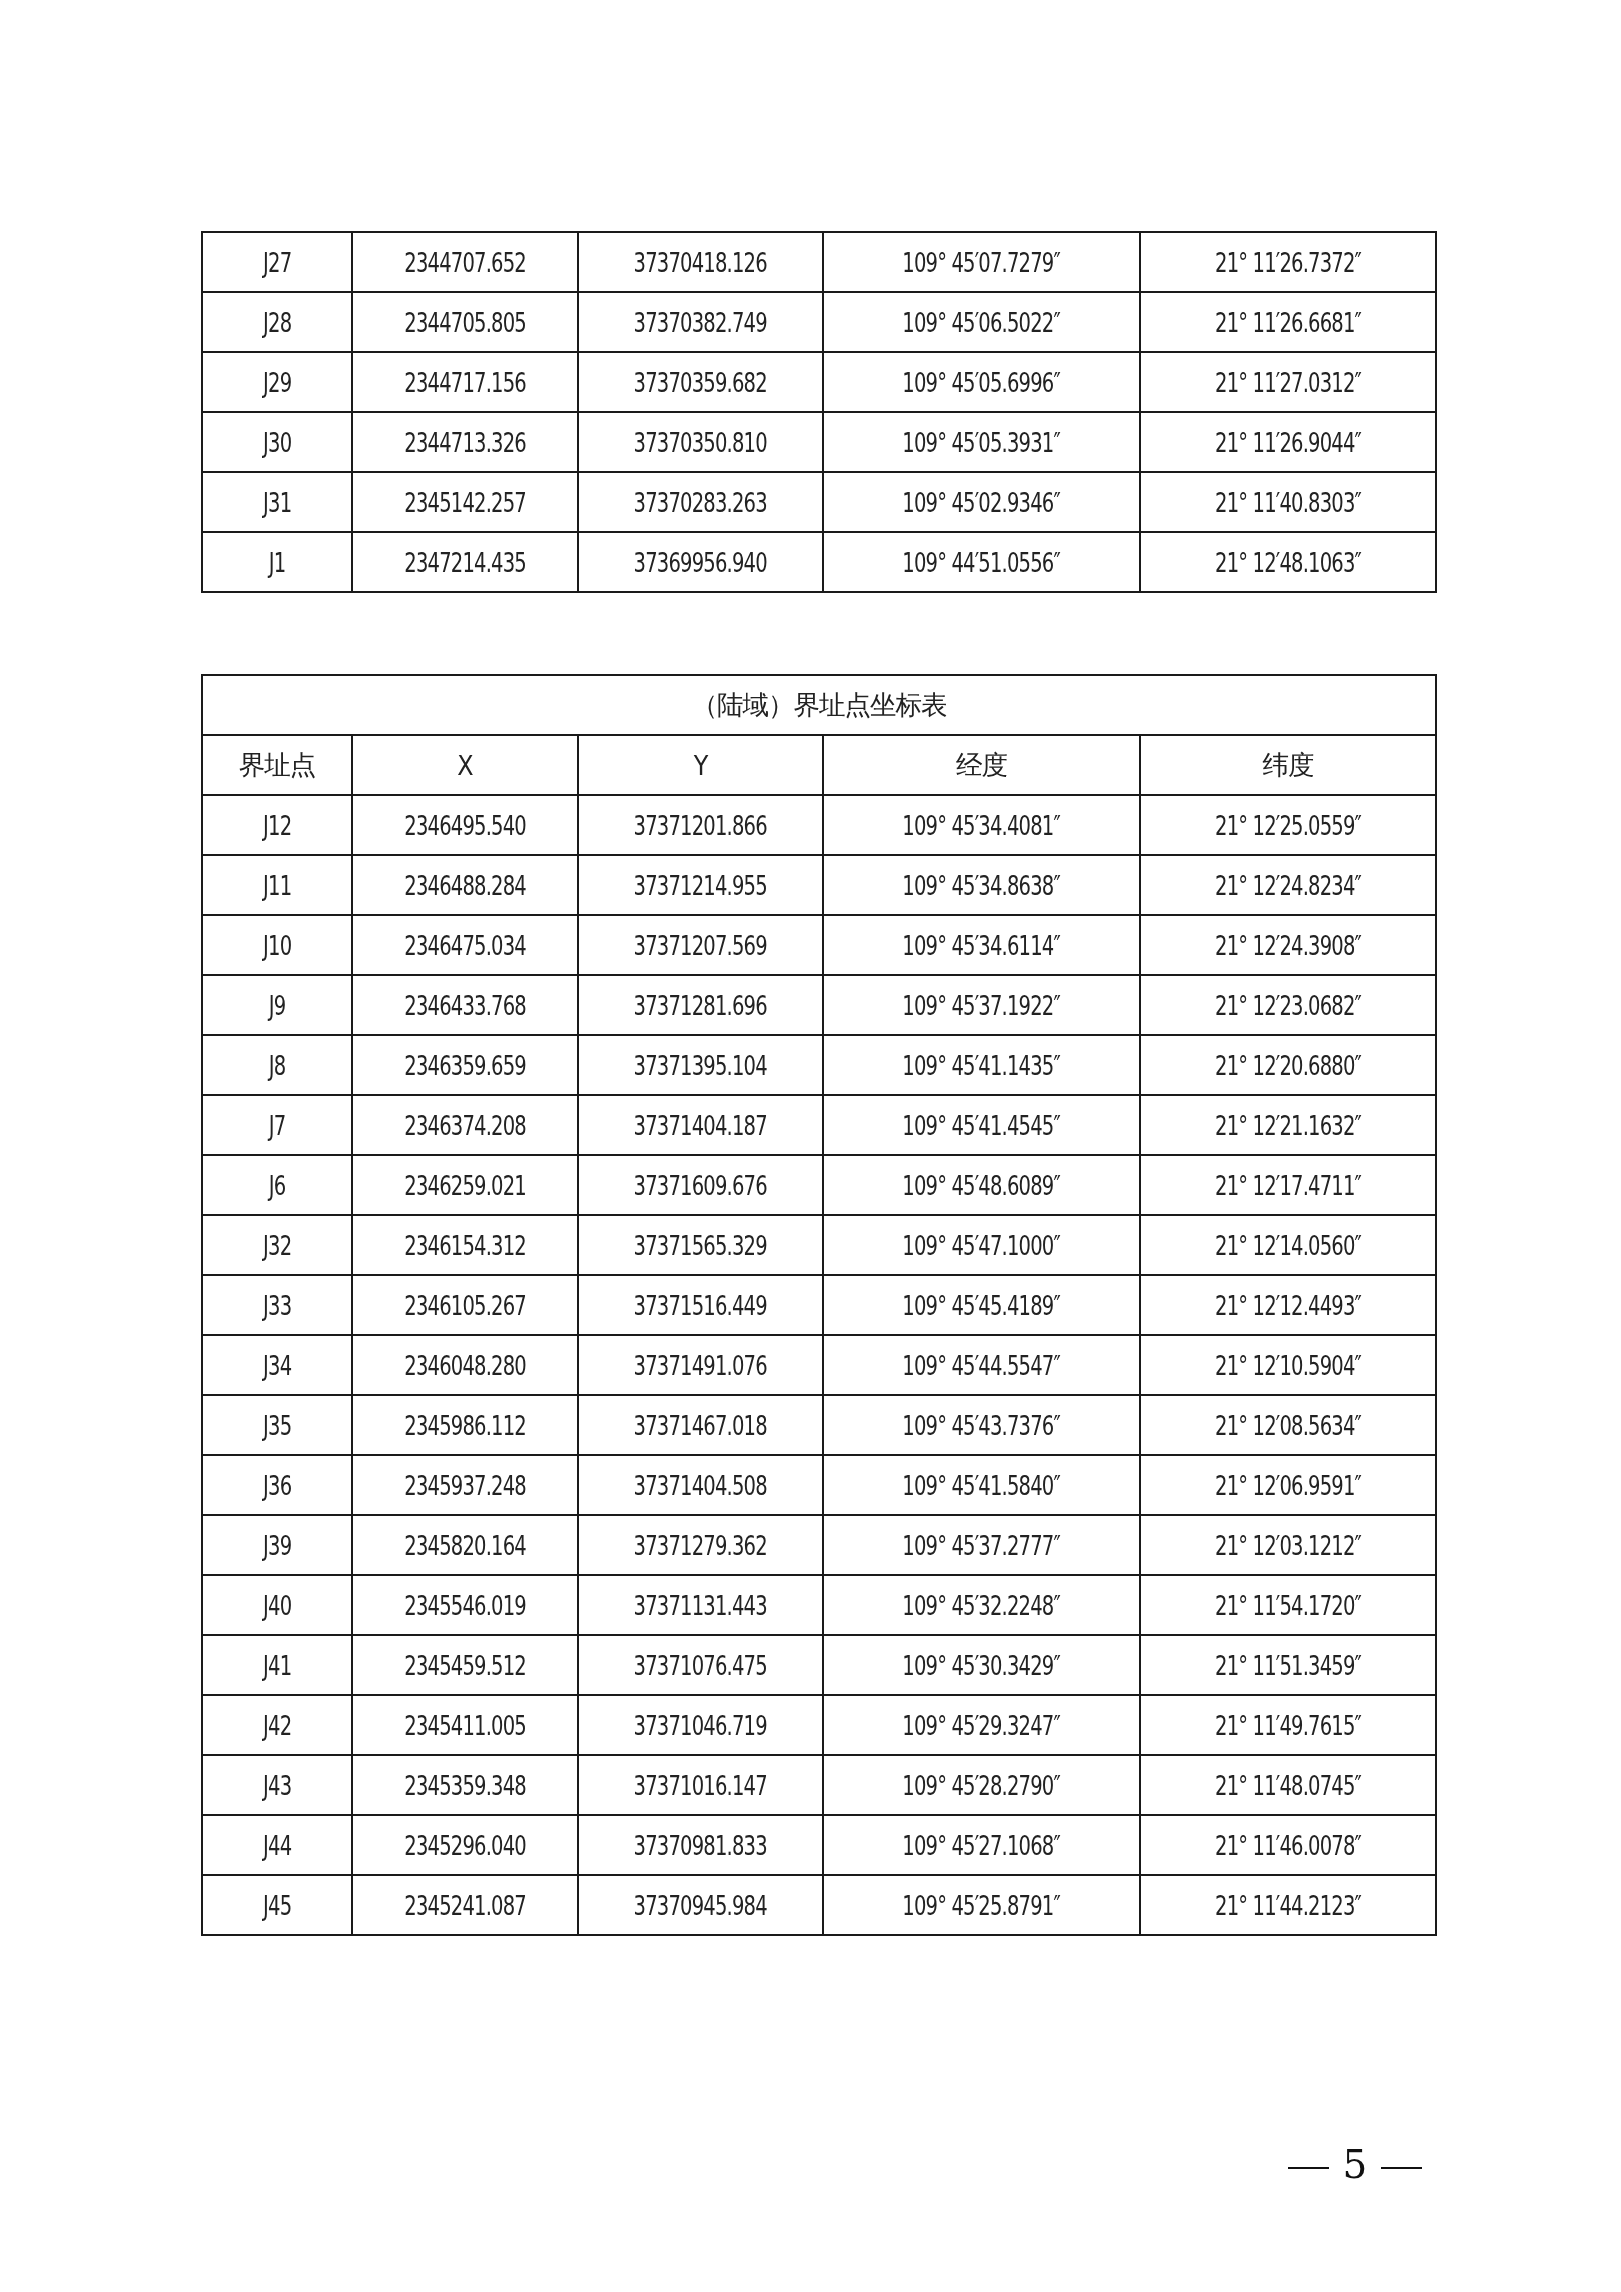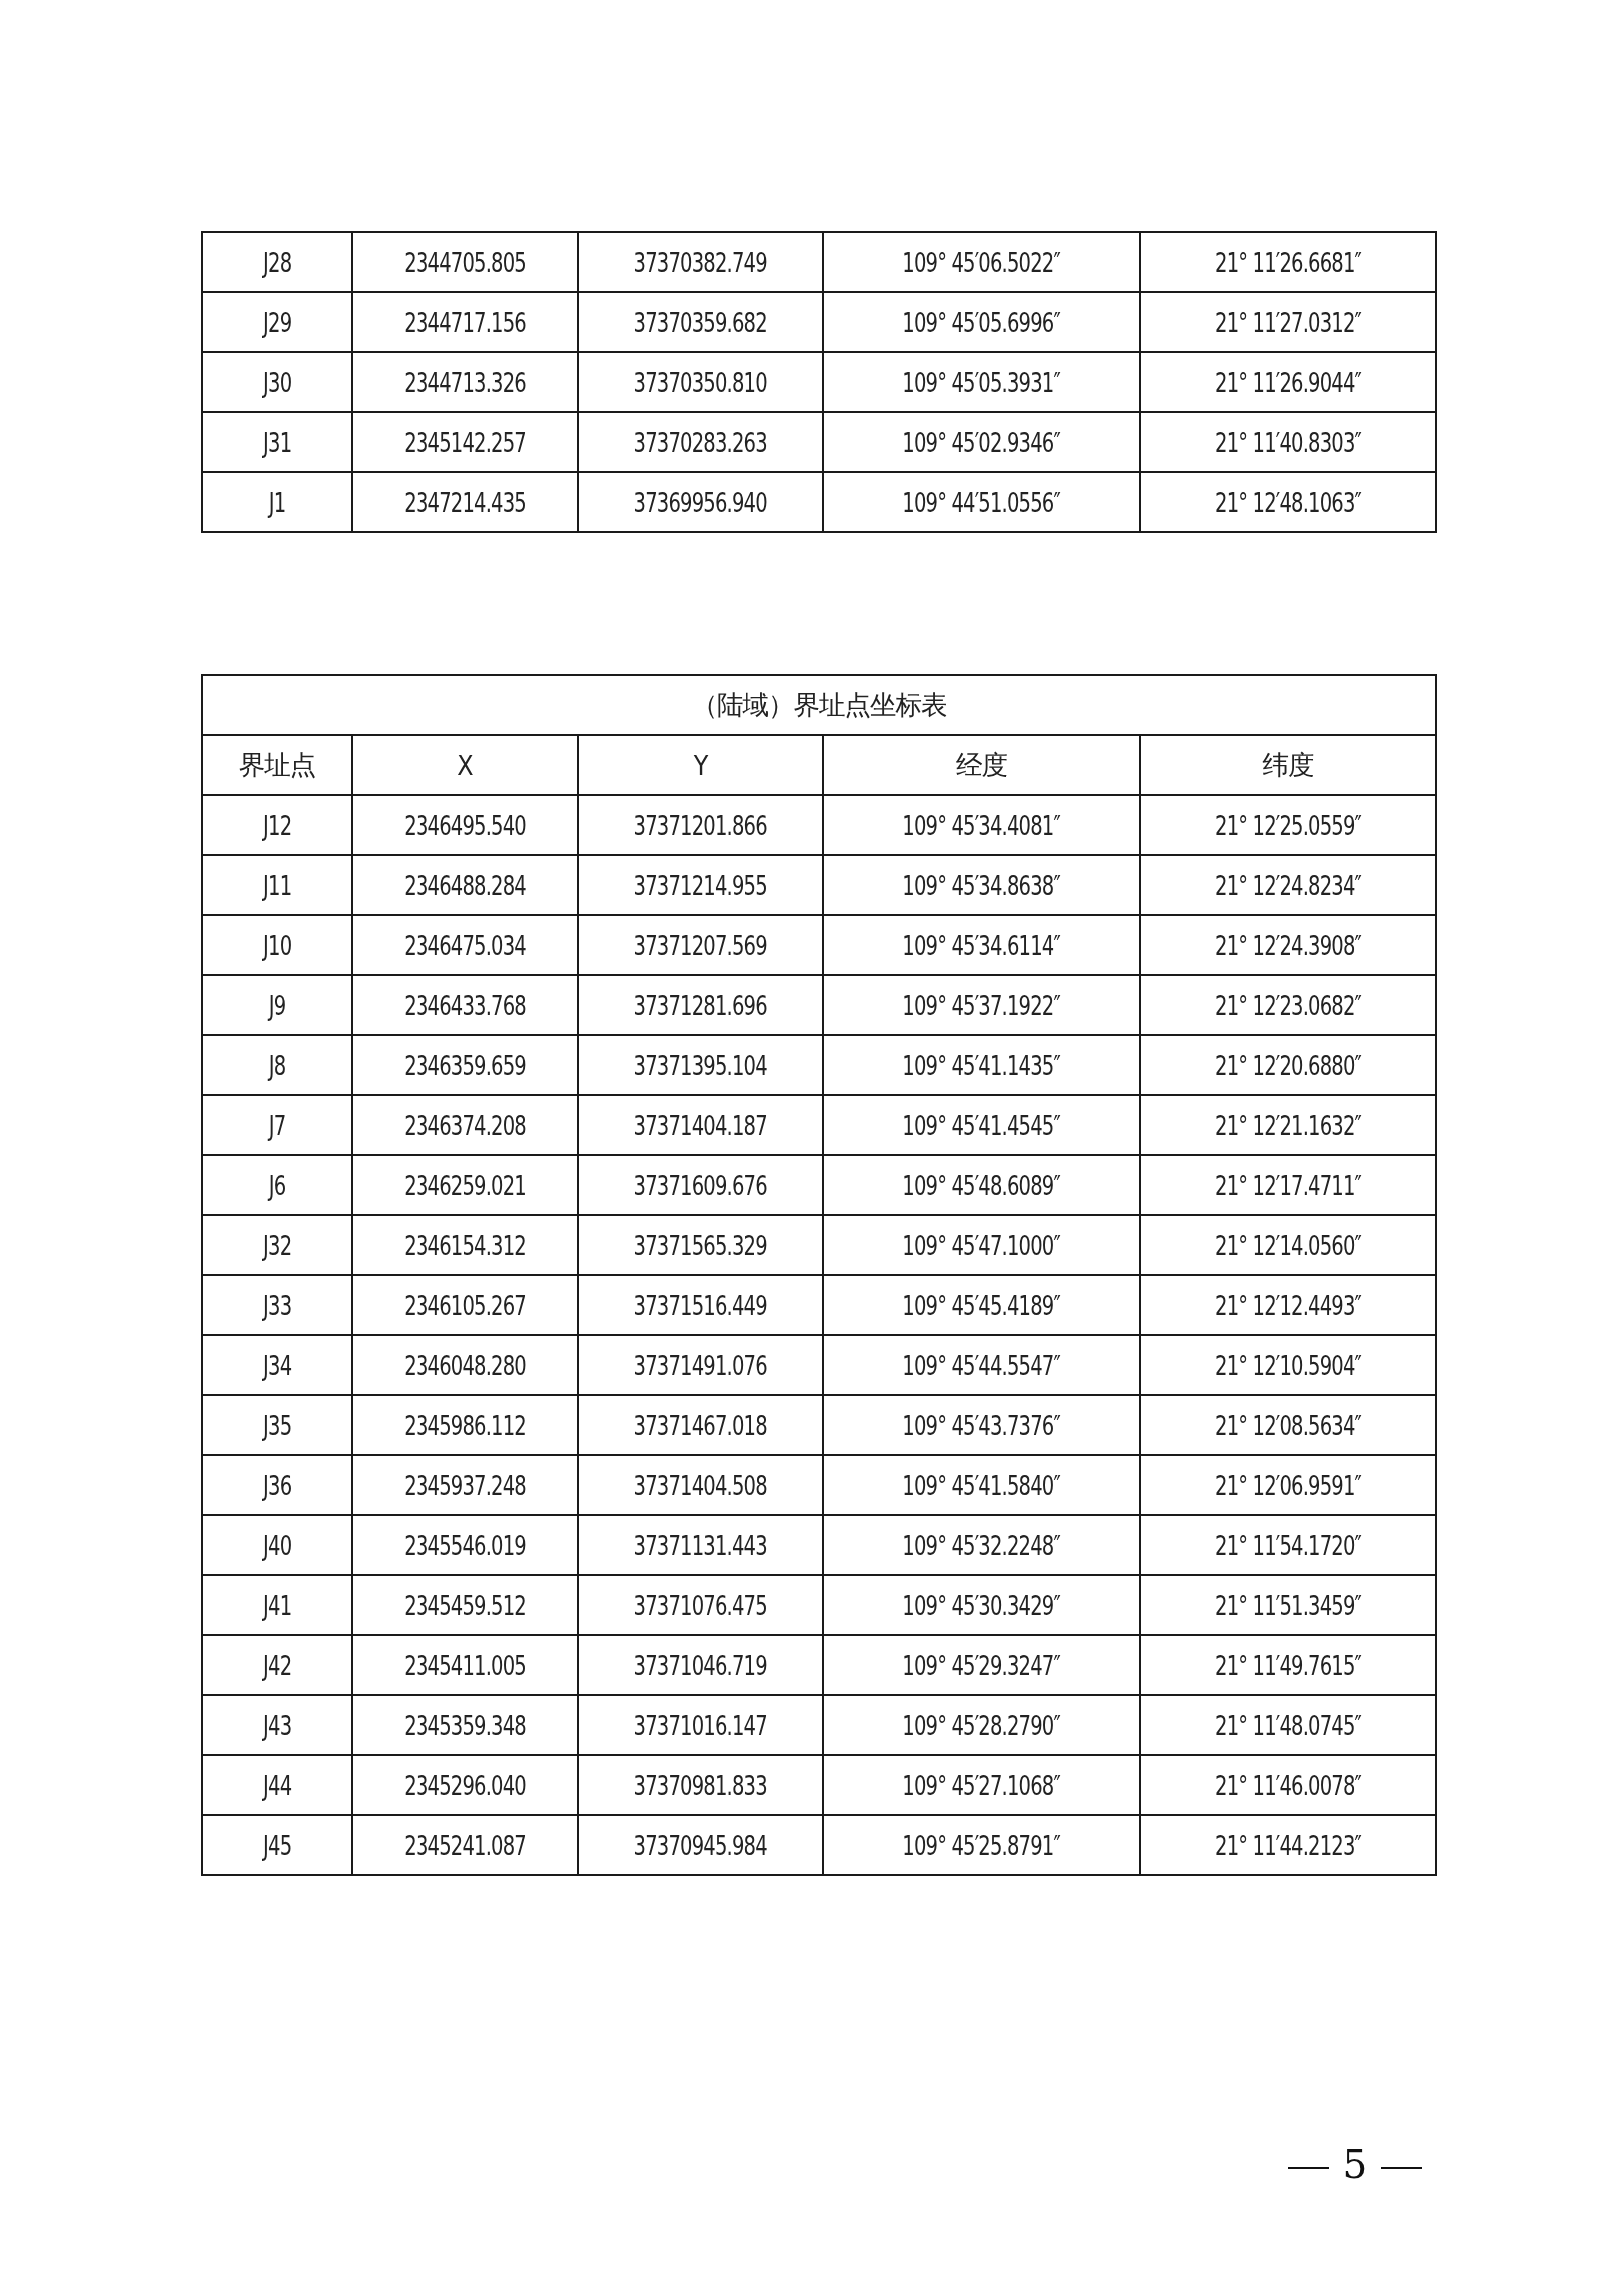--- a/index.html
+++ b/index.html
@@ -35,20 +35,27 @@
 
 <table class="coord" id="table1">
   <colgroup>
     <col style="width:150px">
       <col style="width:226px">
       <col style="width:245px">
       <col style="width:317px">
       <col style="width:296px">
   </colgroup>
   <tbody id="t1body">
+      <tr>
+        <td><span class="squeeze">J27</span></td>
+        <td><span class="squeeze">2344707.652</span></td>
+        <td><span class="squeeze">37370418.126</span></td>
+        <td><span class="squeeze">109°  45′07.7279″</span></td>
+        <td><span class="squeeze">21°  11′26.7372″</span></td>
+      </tr>
       <tr>
         <td><span class="squeeze">J28</span></td>
         <td><span class="squeeze">2344705.805</span></td>
         <td><span class="squeeze">37370382.749</span></td>
         <td><span class="squeeze">109°  45′06.5022″</span></td>
         <td><span class="squeeze">21°  11′26.6681″</span></td>
       </tr>
       <tr>
         <td><span class="squeeze">J29</span></td>
         <td><span class="squeeze">2344717.156</span></td>
@@ -179,20 +186,27 @@
         <td><span class="squeeze">21°  12′08.5634″</span></td>
       </tr>
       <tr>
         <td><span class="squeeze">J36</span></td>
         <td><span class="squeeze">2345937.248</span></td>
         <td><span class="squeeze">37371404.508</span></td>
         <td><span class="squeeze">109°  45′41.5840″</span></td>
         <td><span class="squeeze">21°  12′06.9591″</span></td>
       </tr>
       <tr>
+        <td><span class="squeeze">J39</span></td>
+        <td><span class="squeeze">2345820.164</span></td>
+        <td><span class="squeeze">37371279.362</span></td>
+        <td><span class="squeeze">109°  45′37.2777″</span></td>
+        <td><span class="squeeze">21°  12′03.1212″</span></td>
+      </tr>
+      <tr>
         <td><span class="squeeze">J40</span></td>
         <td><span class="squeeze">2345546.019</span></td>
         <td><span class="squeeze">37371131.443</span></td>
         <td><span class="squeeze">109°  45′32.2248″</span></td>
         <td><span class="squeeze">21°  11′54.1720″</span></td>
       </tr>
       <tr>
         <td><span class="squeeze">J41</span></td>
         <td><span class="squeeze">2345459.512</span></td>
         <td><span class="squeeze">37371076.475</span></td>

